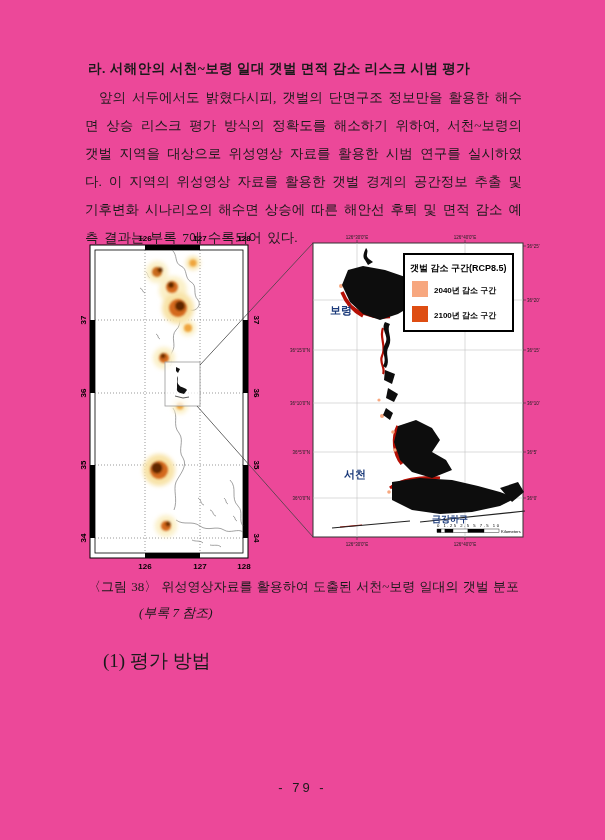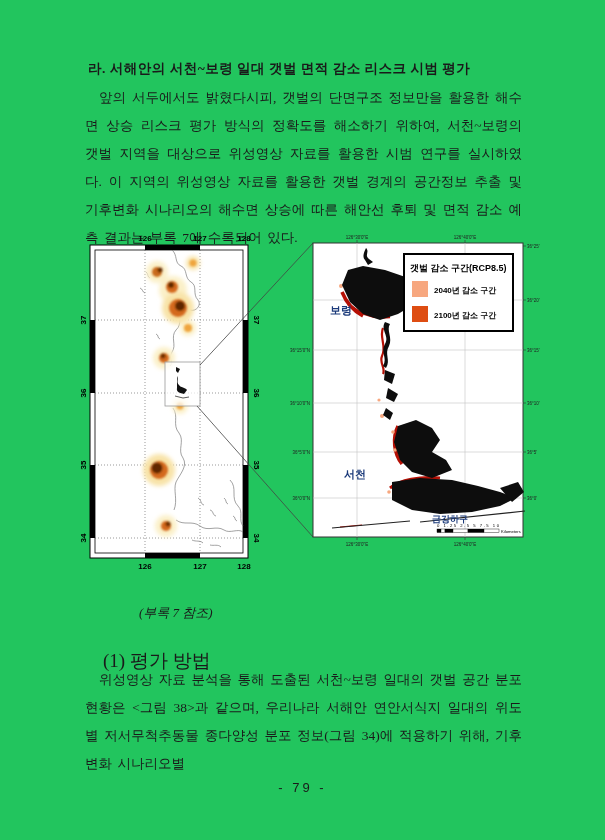--- a/index.html
+++ b/index.html
@@ -1,17 +1,17 @@
 <!DOCTYPE html>
 <html><head>
 <meta charset="utf-8">
 <style>
   html,body{margin:0;padding:0;background:#e8e8e8;}
   .page{
-    position:relative;width:605px;height:840px;background:#22c55e;
+    position:relative;width:605px;height:840px;background:#ec4899;
     font-family:"Liberation Serif","DejaVu Serif",serif;color:#1a1a1a;
     margin:0 auto;overflow:hidden;
   }
   .heading{
     position:absolute;left:88px;top:60px;width:450px;
     font-size:13.5px;font-weight:bold;letter-spacing:0.5px;
   }
   .para{
     position:absolute;left:85px;width:437px;
     font-size:13.5px;line-height:28px;text-align:justify;
@@ -254,20 +254,20 @@
             <line x1="277" y1="10" x2="277" y2="13"></line>
             <line x1="385" y1="10" x2="385" y2="13"></line>
             <line x1="277" y1="307" x2="277" y2="310"></line>
             <line x1="385" y1="307" x2="385" y2="310"></line>
           </g>
         </g>
       </g>
     </svg>
   </div>
 
+  <div class="caption1">〈그림 38〉 위성영상자료를 활용하여 도출된 서천~보령 일대의 갯벌 분포</div>
   <div class="caption2">(부록 7 참조)</div>
 
   <div class="section-title">(1) 평가 방법</div>
-  <div class="para para2">위성영상 자료 분석을 통해 도출된 서천~보령 일대의 갯벌 공간 분포 현황은 &lt;그림 38&gt;과 같으며, 우리나라 서해안 연안서식지 일대의 위도별 저서무척추동물 종다양성 분포 정보(그림 34)에 적용하기 위해, 기후변화 시나리오별</div>
 
   <div class="page-number">- 79 -</div>
 
 </div>
 
 </body></html>

